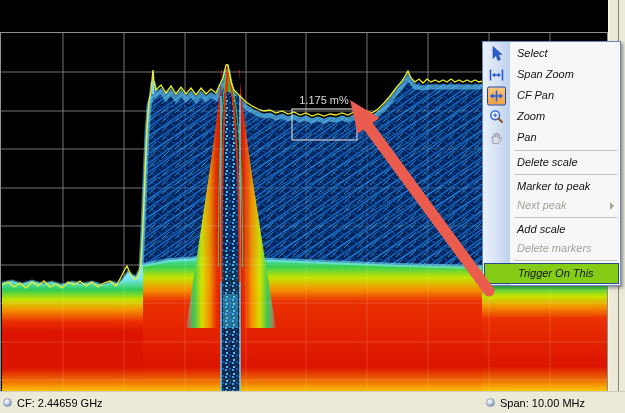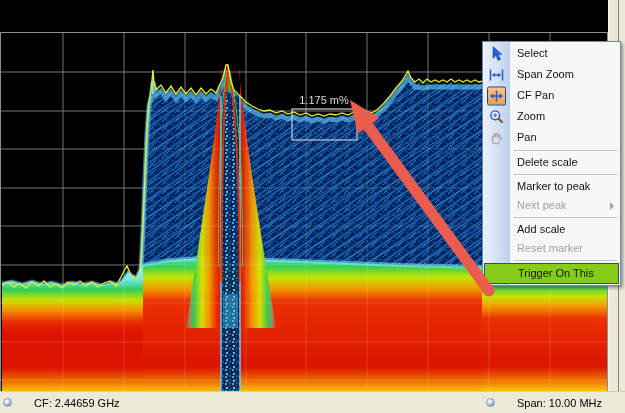--- a/index.html
+++ b/index.html
@@ -13,34 +13,34 @@
 
   
   .edge-strip { position:absolute; left:608px; top:0; width:17px; height:391px;
     background:#ece9d8; border-left:1px solid #f8f6ea; box-sizing:border-box; z-index:5; }
   .edge-strip .dark-line { position:absolute; left:9px; top:0; bottom:0; width:1px; background:#82827a; }
 
   
   .statusbar { position:absolute; left:0; top:391px; width:625px; height:22px;
     background:#ece9d8; border-top:1px solid #cfccb8; box-sizing:border-box;
     font-size:11px; color:#000; z-index:6; }
-  .sfield { position:absolute; top:0; height:100%; display:flex; align-items:center; gap:22px; }
+  .sfield { position:absolute; top:0; height:100%; display:flex; align-items:center; gap:5px; }
   .sfield.cf { left:3px; } .sfield.span { left:486px; }
   .knob { width:9px; height:9px; border-radius:50%; flex:0 0 auto;
     background:radial-gradient(circle at 35% 30%, #ffffff, #c2d0e4 45%, #7388ab 78%, #4d6792);
     border:1px solid #93a2ba; box-sizing:border-box; }
 
   
   .ctx-menu { position:absolute; left:482px; top:41px; width:139px;
     background:#f7f7f7; border:1px solid #7189b9; box-sizing:border-box;
     box-shadow:2px 2px 3px rgba(40,40,40,.45);
     font-size:11px; color:#141414; z-index:30; padding:1px 0; }
   .gutter { position:absolute; left:0; top:0; bottom:0; width:27px;
     background:linear-gradient(to right,#eaf1fb 0%, #d2def2 60%, #bdd0ec 100%); }
-  .mi { position:relative; height:21px; line-height:21px; padding-left:34px; white-space:nowrap; }
+  .mi { position:relative; height:21px; line-height:21px; padding-left:34px; white-space:nowrap;font-style:italic; }
   .mi.txt { height:19px; line-height:19px; }
   .mi.disabled { color:#a5a29a; }
   .mi-sep { position:relative; height:5px; }
   .mi-sep::after { content:""; position:absolute; left:31px; right:3px; top:2px; border-top:1px solid #c3c3c3; }
   .mi.hl { height:21px; line-height:18px; margin:0 1px; border:1px solid #2a4c8f;
     background:#84cc16; box-sizing:border-box; padding-left:33px; }
   .icon-box { position:absolute; left:4px; top:50%; transform:translateY(-50%);
     width:19px; height:19px; display:flex; align-items:center; justify-content:center; box-sizing:border-box; }
   .icon-box.sel { background:linear-gradient(#f9c77f,#efa042); border:1px solid #27408f; border-radius:2px; }
   .subarrow { position:absolute; right:6px; top:50%; transform:translateY(-50%);
@@ -270,21 +270,21 @@
       <span>Next peak</span>
       <span class="subarrow"></span>
     </div>
 
     <div class="mi-sep"></div>
 
     <div class="mi txt">
       <span>Add scale</span>
     </div>
     <div class="mi txt disabled">
-      <span>Reset marker</span>
+      <span>Delete markers</span>
     </div>
 
     <div class="mi-sep"></div>
 
     <div class="mi hl">
       <span>Trigger On This</span>
     </div>
   </div>
 
   <svg id="arrow-overlay" width="625" height="413" viewBox="0 0 625 413" xmlns="http://www.w3.org/2000/svg">

